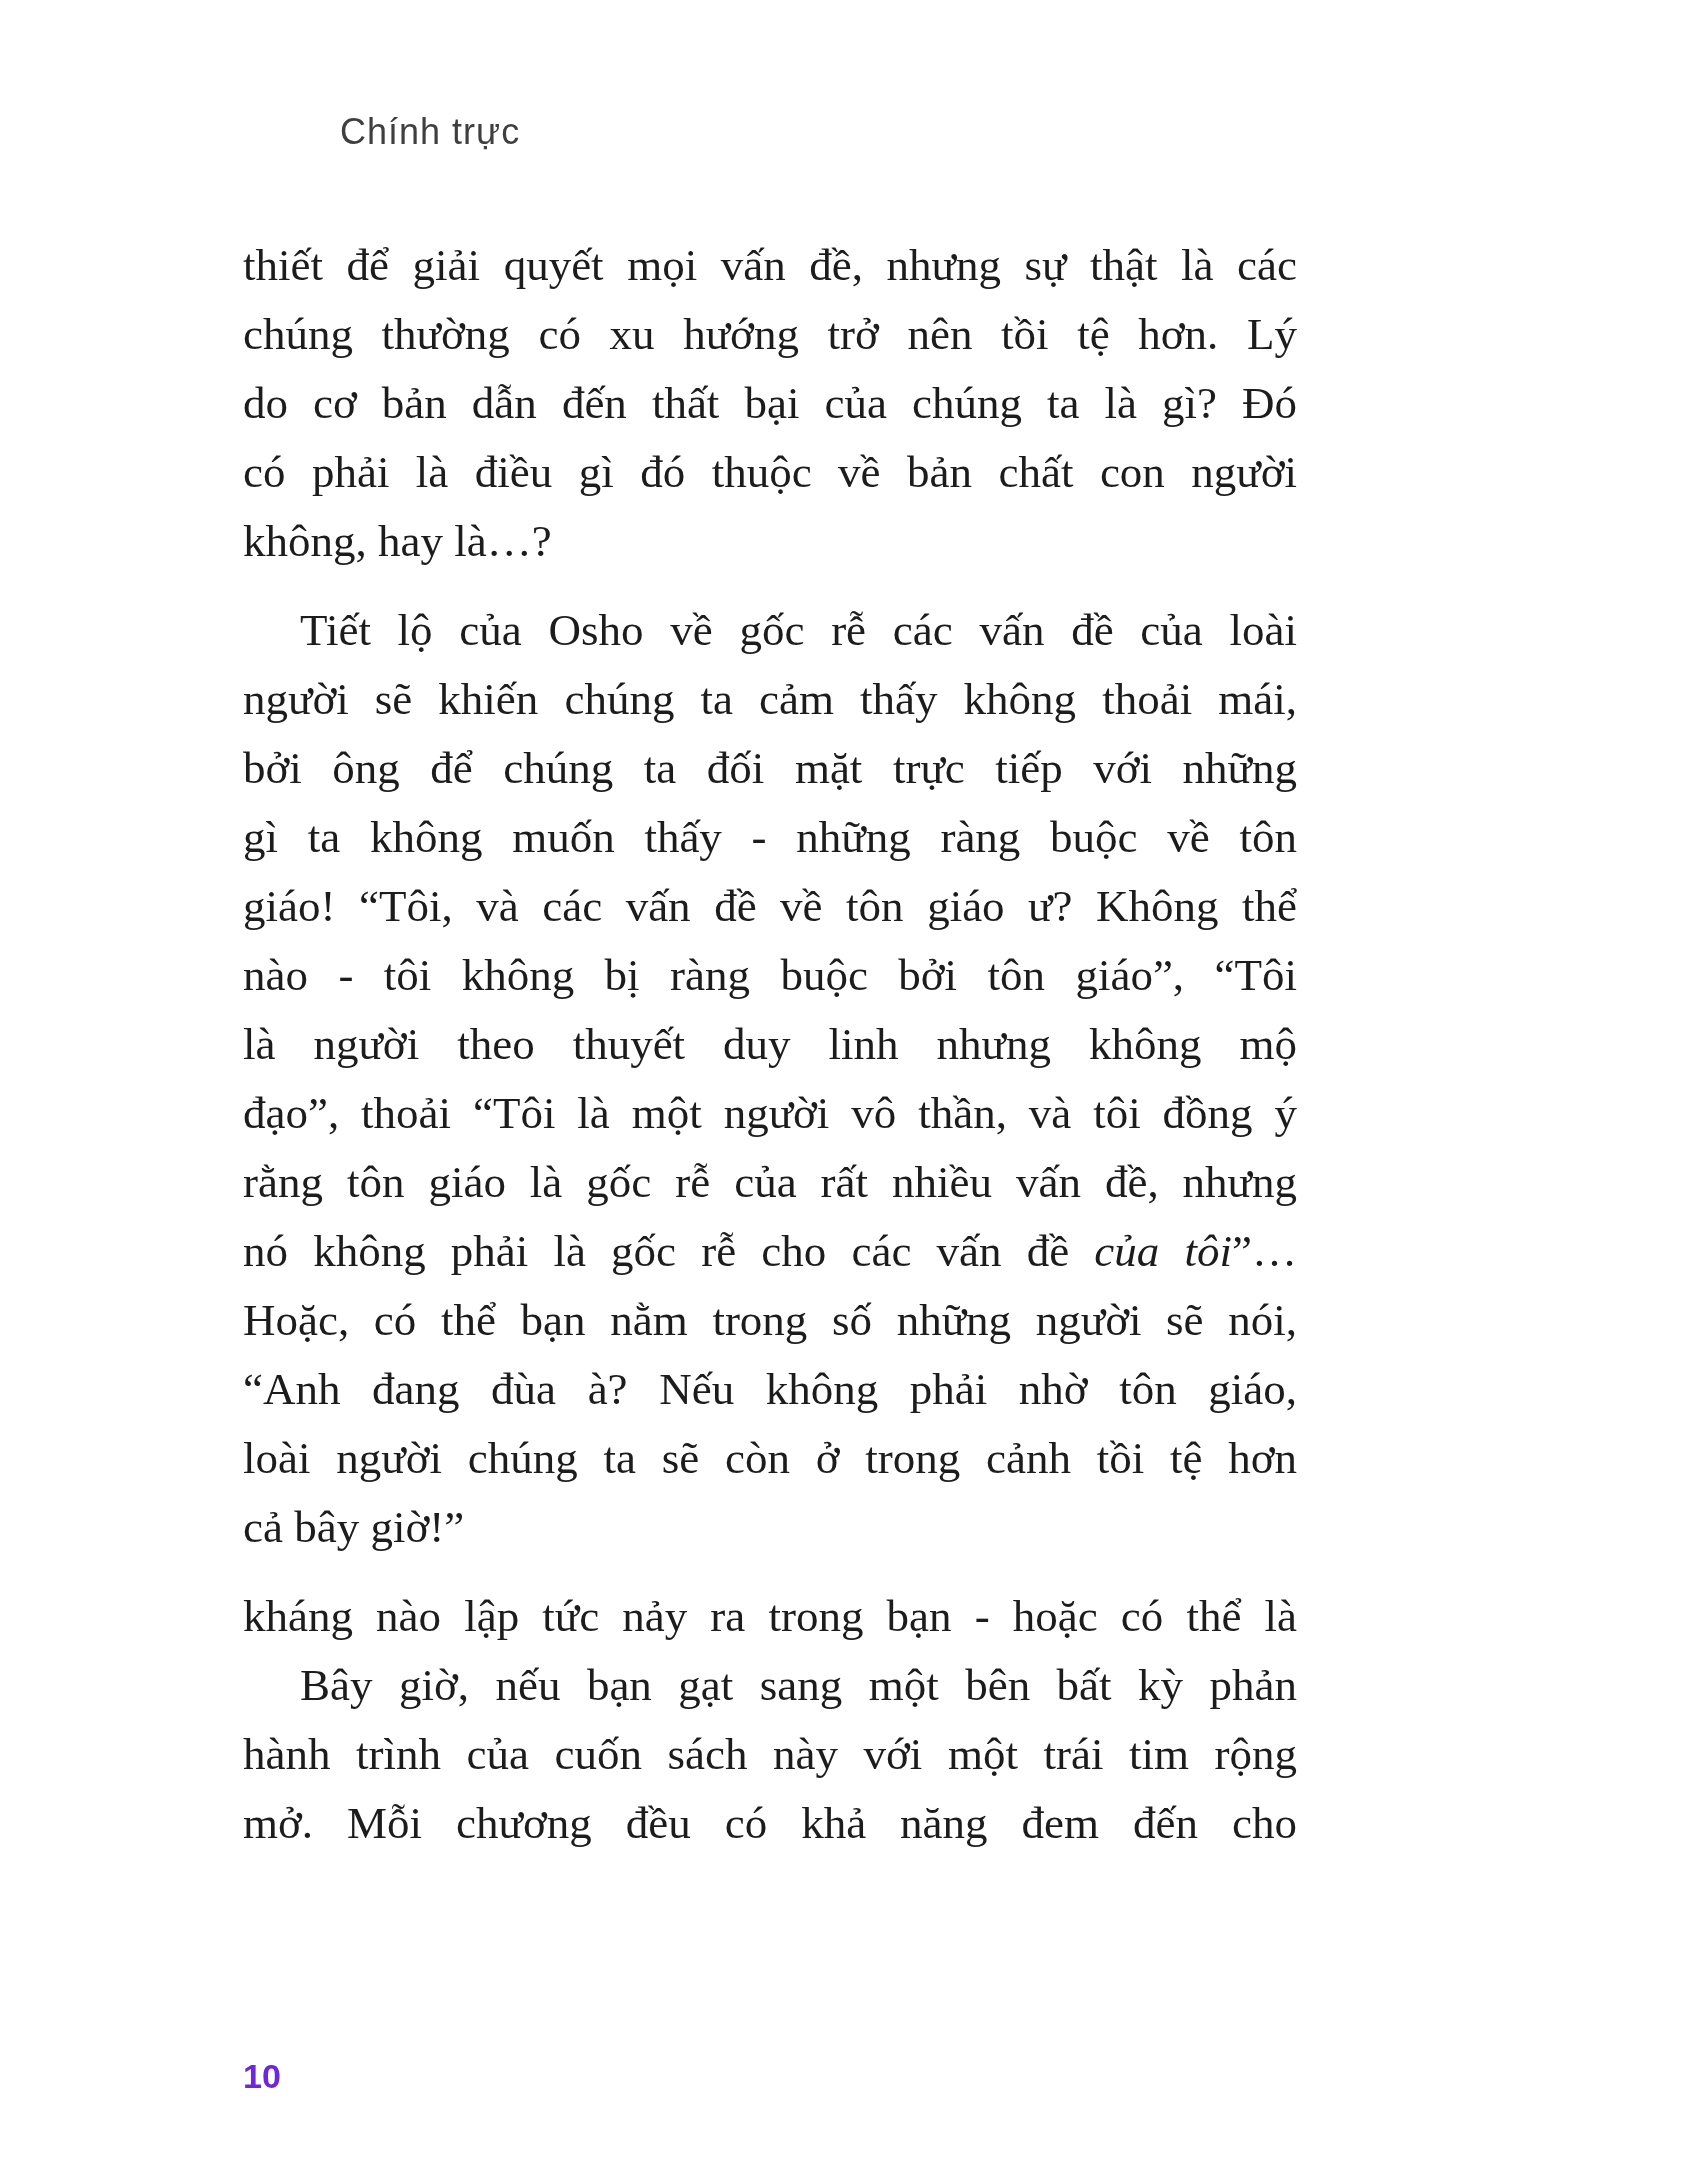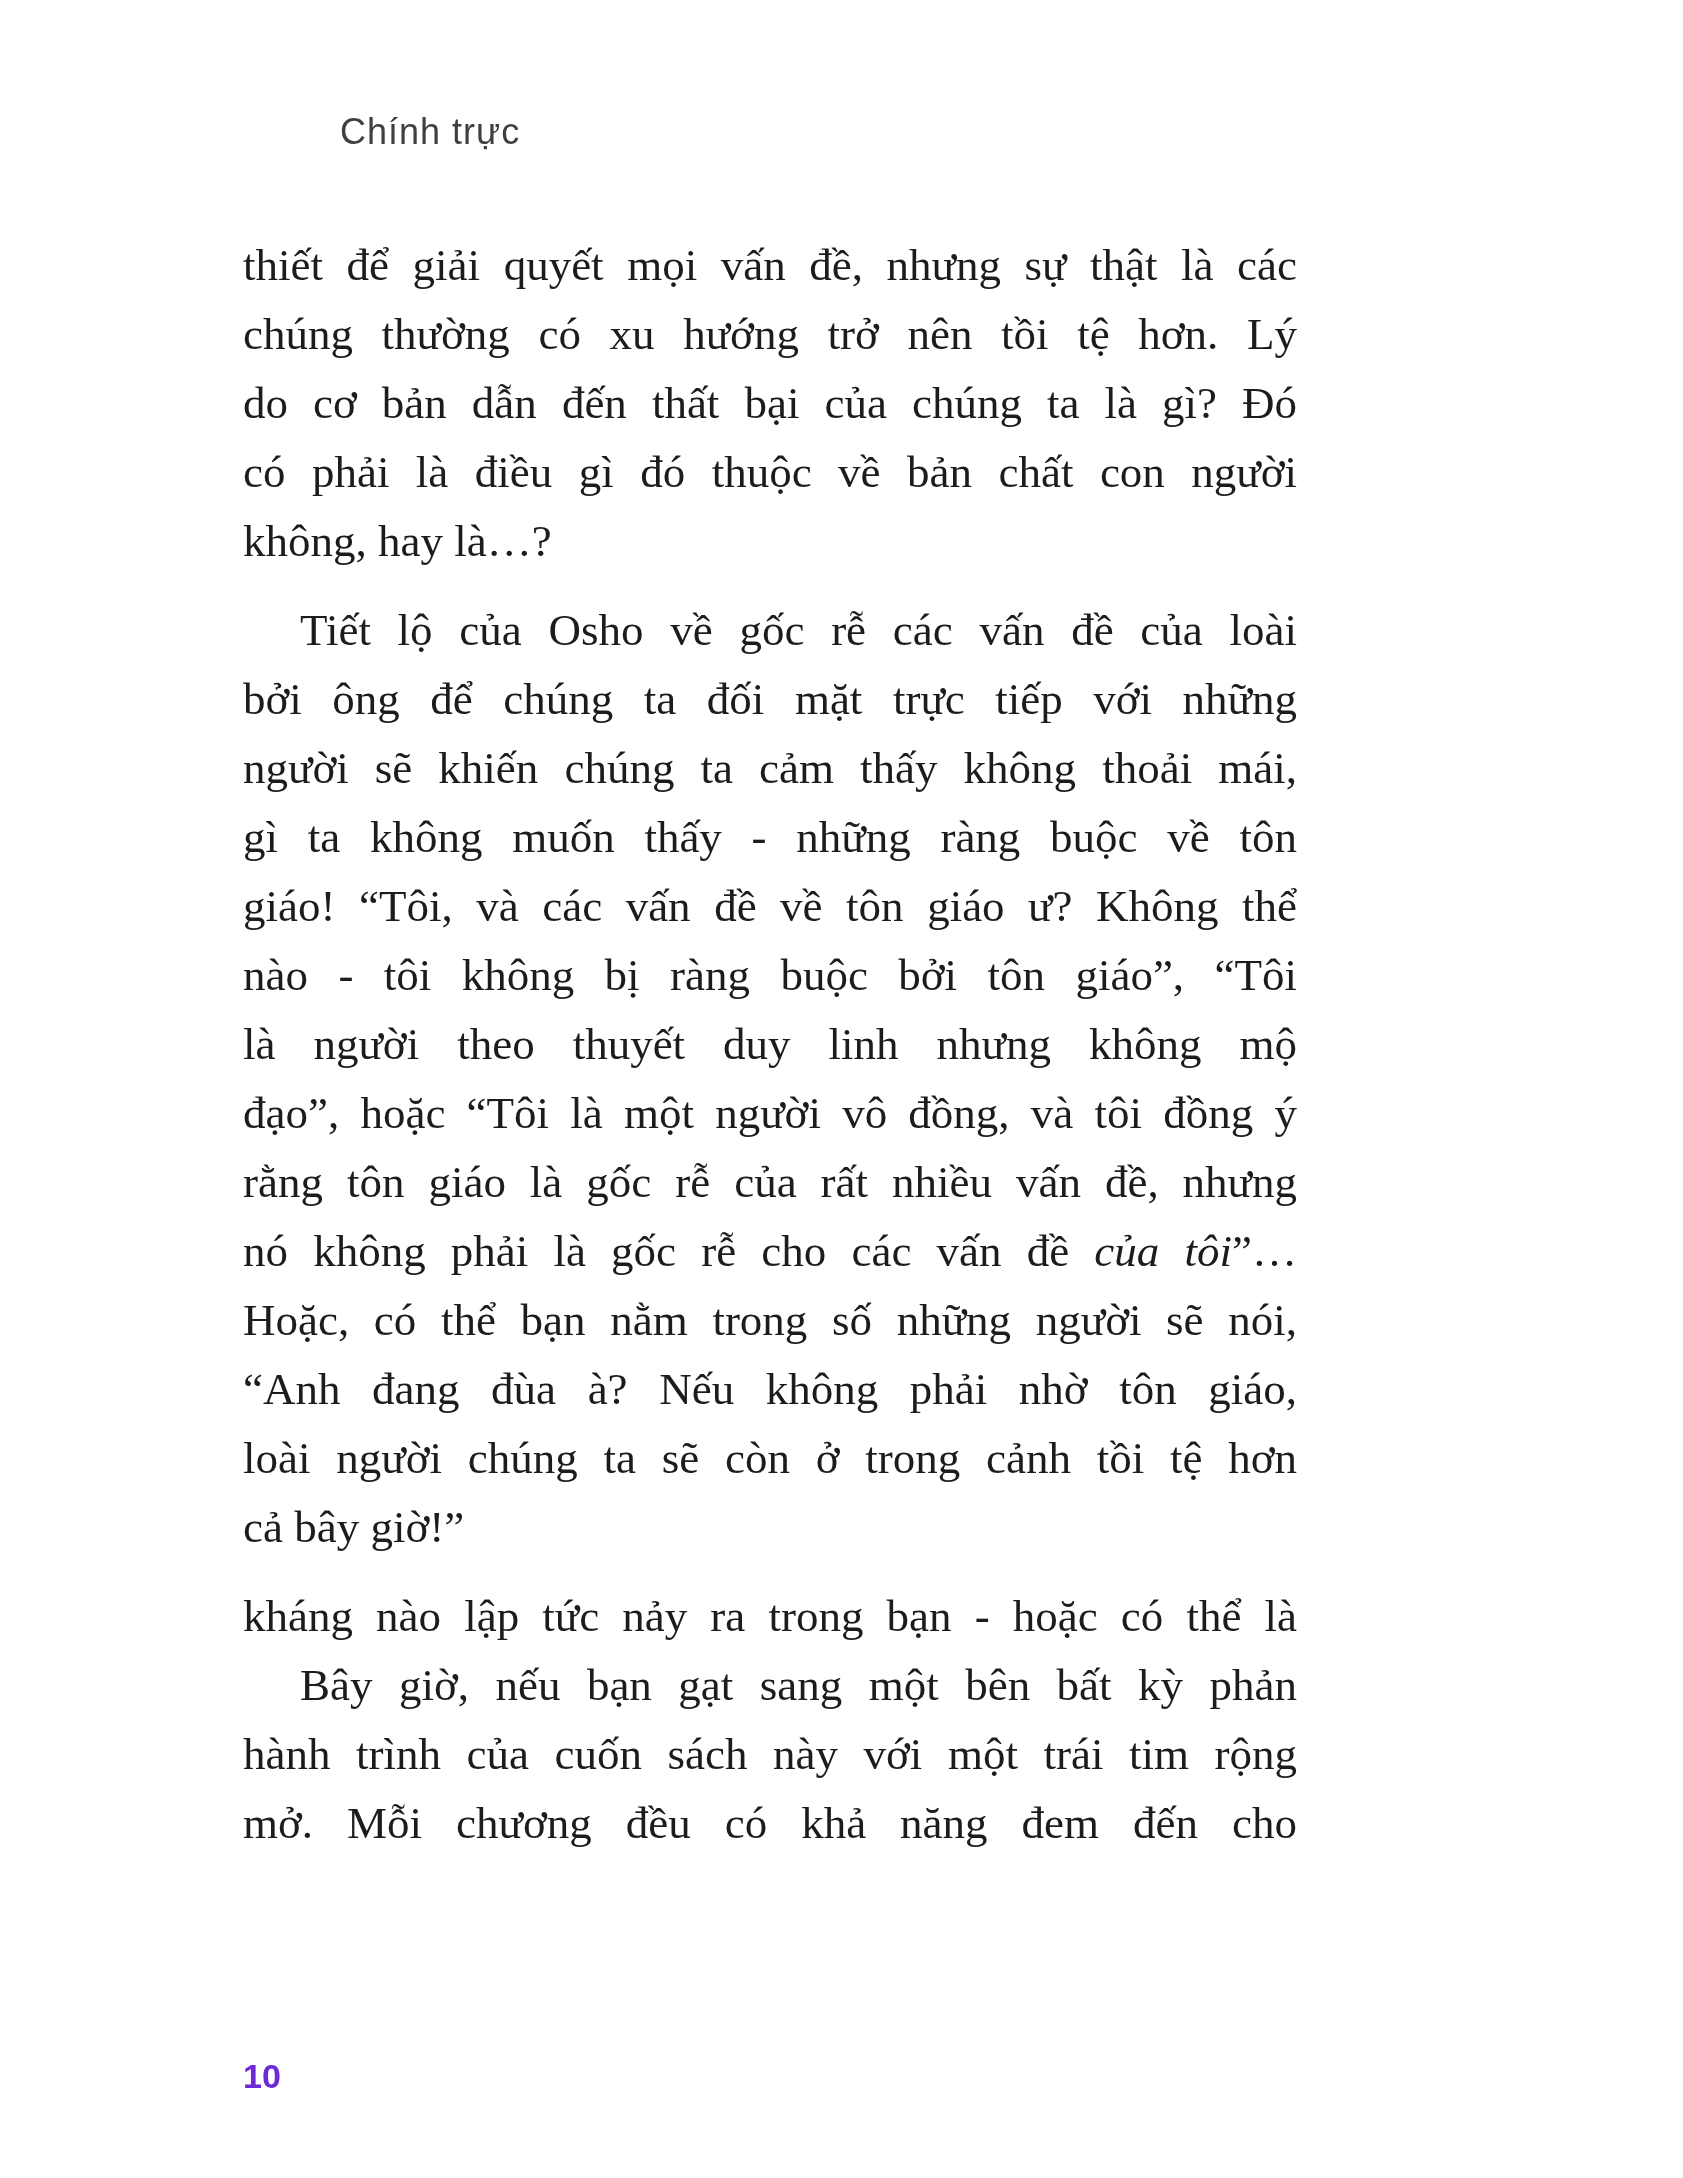--- a/index.html
+++ b/index.html
@@ -71,27 +71,27 @@
     <div class="para">
       <div class="line">thiết để giải quyết mọi vấn đề, nhưng sự thật là các</div>
       <div class="line">chúng thường có xu hướng trở nên tồi tệ hơn. Lý</div>
       <div class="line">do cơ bản dẫn đến thất bại của chúng ta là gì? Đó</div>
       <div class="line">có phải là điều gì đó thuộc về bản chất con người</div>
       <div class="line lastline">không, hay là…?</div>
     </div>
 
     <div class="para">
       <div class="line indent">Tiết lộ của Osho về gốc rễ các vấn đề của loài</div>
+      <div class="line">người sẽ khiến chúng ta cảm thấy không thoải mái,</div>
       <div class="line">bởi ông để chúng ta đối mặt trực tiếp với những</div>
-      <div class="line">người sẽ khiến chúng ta cảm thấy không thoải mái,</div>
       <div class="line">gì ta không muốn thấy - những ràng buộc về tôn</div>
       <div class="line">giáo! “Tôi, và các vấn đề về tôn giáo ư? Không thể</div>
       <div class="line">nào - tôi không bị ràng buộc bởi tôn giáo”, “Tôi</div>
       <div class="line">là người theo thuyết duy linh nhưng không mộ</div>
-      <div class="line">đạo”, hoặc “Tôi là một người vô đồng, và tôi đồng ý</div>
+      <div class="line">đạo”, thoải “Tôi là một người vô thần, và tôi đồng ý</div>
       <div class="line">rằng tôn giáo là gốc rễ của rất nhiều vấn đề, nhưng</div>
       <div class="line"><span>nó không phải là gốc rễ cho các vấn đề </span><span class="em">của tôi</span><span>”…</span></div>
       <div class="line">Hoặc, có thể bạn nằm trong số những người sẽ nói,</div>
       <div class="line">“Anh đang đùa à? Nếu không phải nhờ tôn giáo,</div>
       <div class="line">loài người chúng ta sẽ còn ở trong cảnh tồi tệ hơn</div>
       <div class="line lastline">cả bây giờ!”</div>
     </div>
 
     <div class="para">
       <div class="line">kháng nào lập tức nảy ra trong bạn - hoặc có thể là</div>

